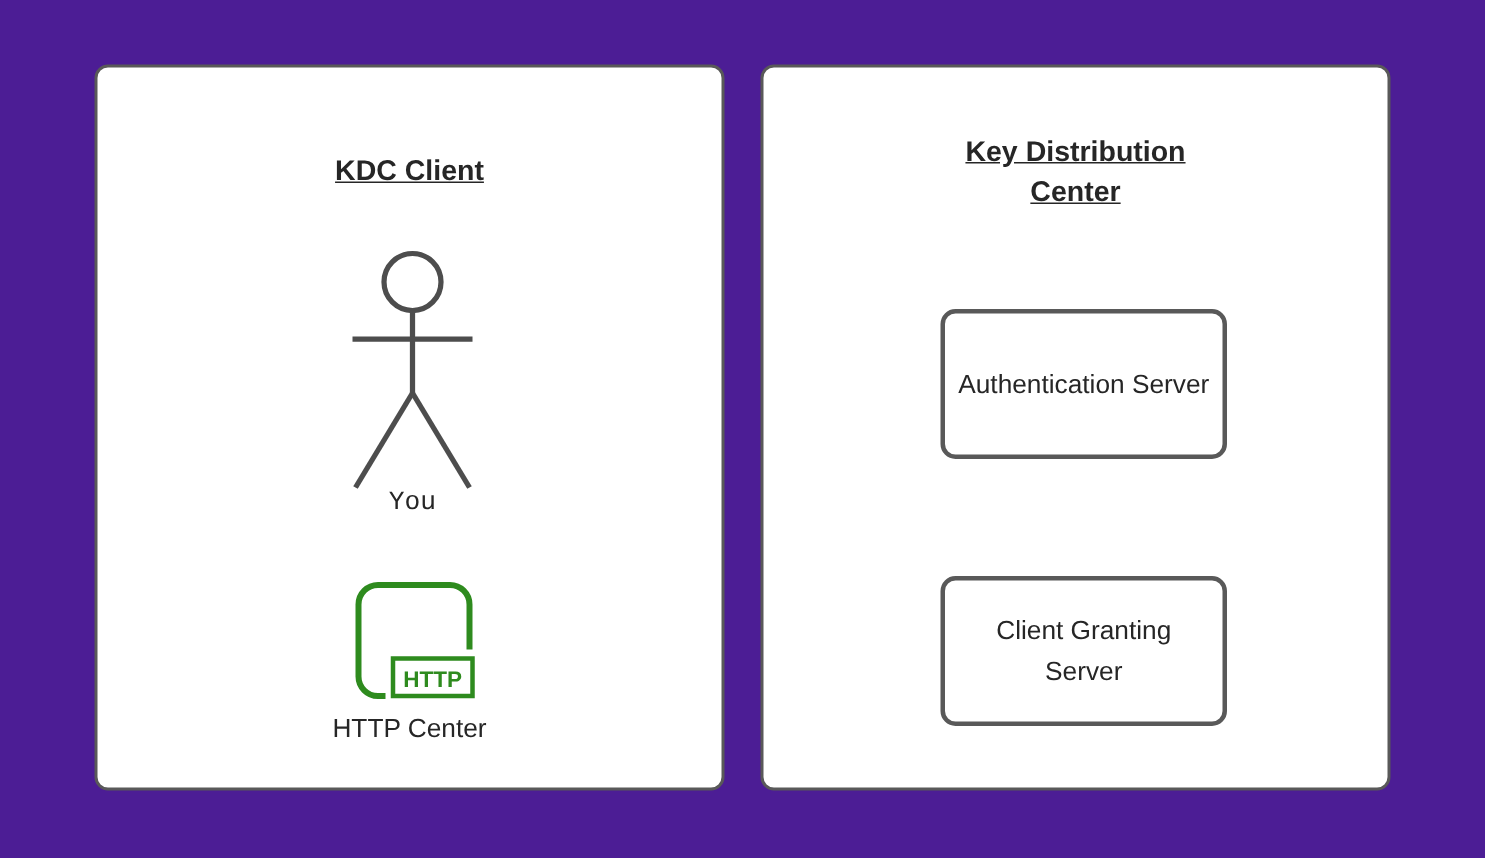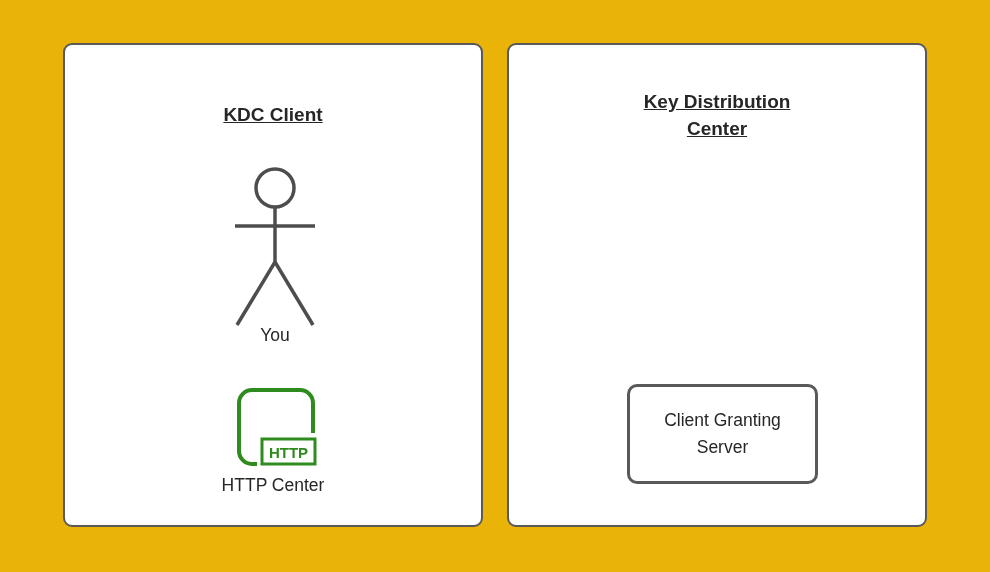--- a/index.html
+++ b/index.html
@@ -5,21 +5,21 @@
   html, body {
     margin: 0;
     padding: 0;
     background: #ffffff;
     font-family: "Liberation Sans", sans-serif;
   }
   .canvas {
     position: relative;
     width: 990px;
     height: 572px;
-    background: #eab308;
+    background: #4c1d95;
     overflow: hidden;
   }
   .panel {
     position: absolute;
     top: 43px;
     width: 420px;
     height: 484px;
     border: 2px solid #595959;
     border-radius: 9px;
     background: #ffffff;
@@ -53,20 +53,21 @@
     top: 120px;
   }
   .actor-label {
     position: absolute;
     left: 170px;
     top: 280px;
     width: 80px;
     text-align: center;
     font-size: 17.5px;
     color: #262626;
+    font-family: Liberation Mono, monospace;
   }
 
   .http-svg {
     position: absolute;
     left: 167px;
     top: 338px;
   }
   .service-label {
     position: absolute;
     left: 108px;
@@ -124,19 +125,22 @@
       <text x="56.5" y="75" text-anchor="middle" font-size="15" font-weight="bold" fill="#2e8b1e" font-family="Liberation Sans, sans-serif">HTTP</text>
     </svg>
     <div class="service-label">HTTP Center</div>
   </section>
 
   <section class="panel panel-right">
     <h2 class="panel-title">
       <span class="title-inner">Key Distribution Center</span>
     </h2>
 
+    <div class="server-box server-box-auth">
+      <span class="server-label">Authentication Server</span>
+    </div>
 
     <div class="server-box server-box-tgs">
       <span class="server-label">Client Granting Server</span>
     </div>
   </section>
 
 </div>
 
 </body></html>

